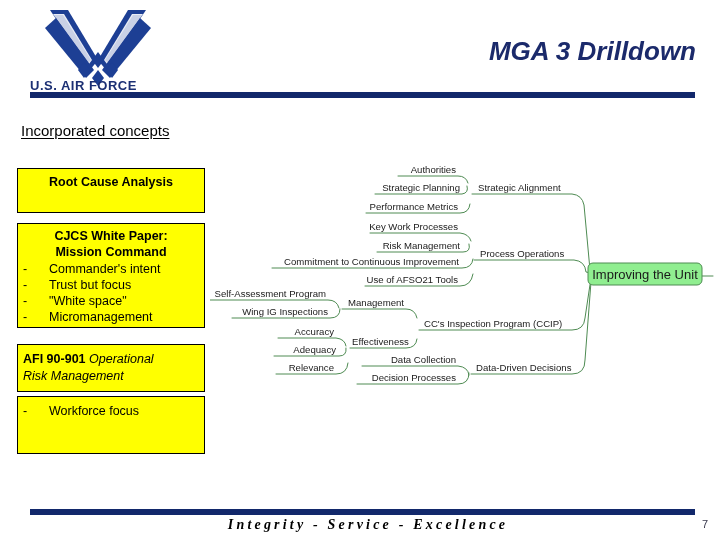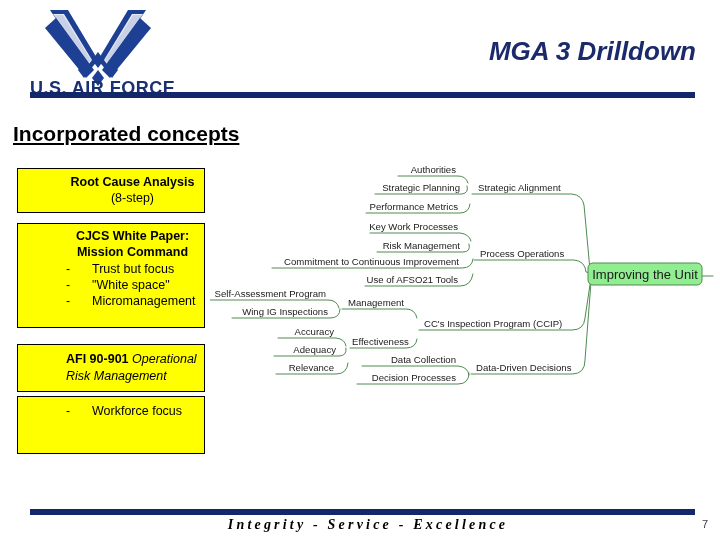--- a/index.html
+++ b/index.html
@@ -16,21 +16,21 @@
 
   
   #af-logo {
     position: absolute;
     left: 42px; top: 8px;
     width: 112px; height: 82px;
   }
   #af-wordmark {
     position: absolute;
     left: 30px; top: 78px;
-    font-size: 18px;
+    font-size: 13px;
     font-weight: bold;
     letter-spacing: 0.5px;
     color: #1b2f73;
     font-family: "Liberation Sans", sans-serif;
   }
   #slide-title {
     position: absolute;
     right: 24px; top: 36px;
     font-size: 26px;
     font-weight: bold;
@@ -48,38 +48,37 @@
     width: 665px; height: 6px;
   }
   #bottom-rule {
     left: 30px; top: 509px;
     width: 665px; height: 6px;
   }
 
   
   #section-heading {
     position: absolute;
-    left: 13px; top: 122px;
-    font-size: 21px;
-    font-weight: bold;
+    left: 21px; top: 122px;
+    font-size: 15px;
+    font-weight: normal;
     color: #000000;
     text-decoration: underline;
     text-underline-offset: 2px;
   }
 
   
   .concept-box {
     position: absolute;
     background: #ffff00;
     border: 1.5px solid #000000;
     box-sizing: border-box;
     color: #000000;
     font-size: 12.5px;
     line-height: 1.30;
-    padding-left: 43px;
   }
   .cb-title {
     font-weight: bold;
     text-align: center;
     display: block;
   }
   .cb-sub {
     text-align: center;
     display: block;
   }
@@ -170,26 +169,26 @@
 <div id="af-wordmark">U.S. AIR FORCE</div>
 
 <div id="slide-title">MGA 3 Drilldown</div>
 
 <div class="rule" id="top-rule"></div>
 
 <div id="section-heading">Incorporated concepts</div>
 
 <div class="concept-box" id="box-rca">
   <span class="cb-title">Root Cause Analysis</span>
-  <span class="cb-sub">(8-step)</span>
 </div>
 
 <div class="concept-box" id="box-cjcs">
   <span class="cb-title">CJCS White Paper:</span>
   <span class="cb-title-italic">Mission Command</span>
+  <span class="bullet-row"><span class="bullet-dash">-</span><span>Commander's intent</span></span>
   <span class="bullet-row"><span class="bullet-dash">-</span><span>Trust but focus</span></span>
   <span class="bullet-row"><span class="bullet-dash">-</span><span>"White space"</span></span>
   <span class="bullet-row"><span class="bullet-dash">-</span><span>Micromanagement</span></span>
 </div>
 
 <div class="concept-box" id="box-afi">
   <span class="cb-left-title"><span>AFI 90-901</span><span class="cb-inline-italic"> Operational</span></span>
   <span class="afi-line2">Risk Management</span>
 </div>
 

